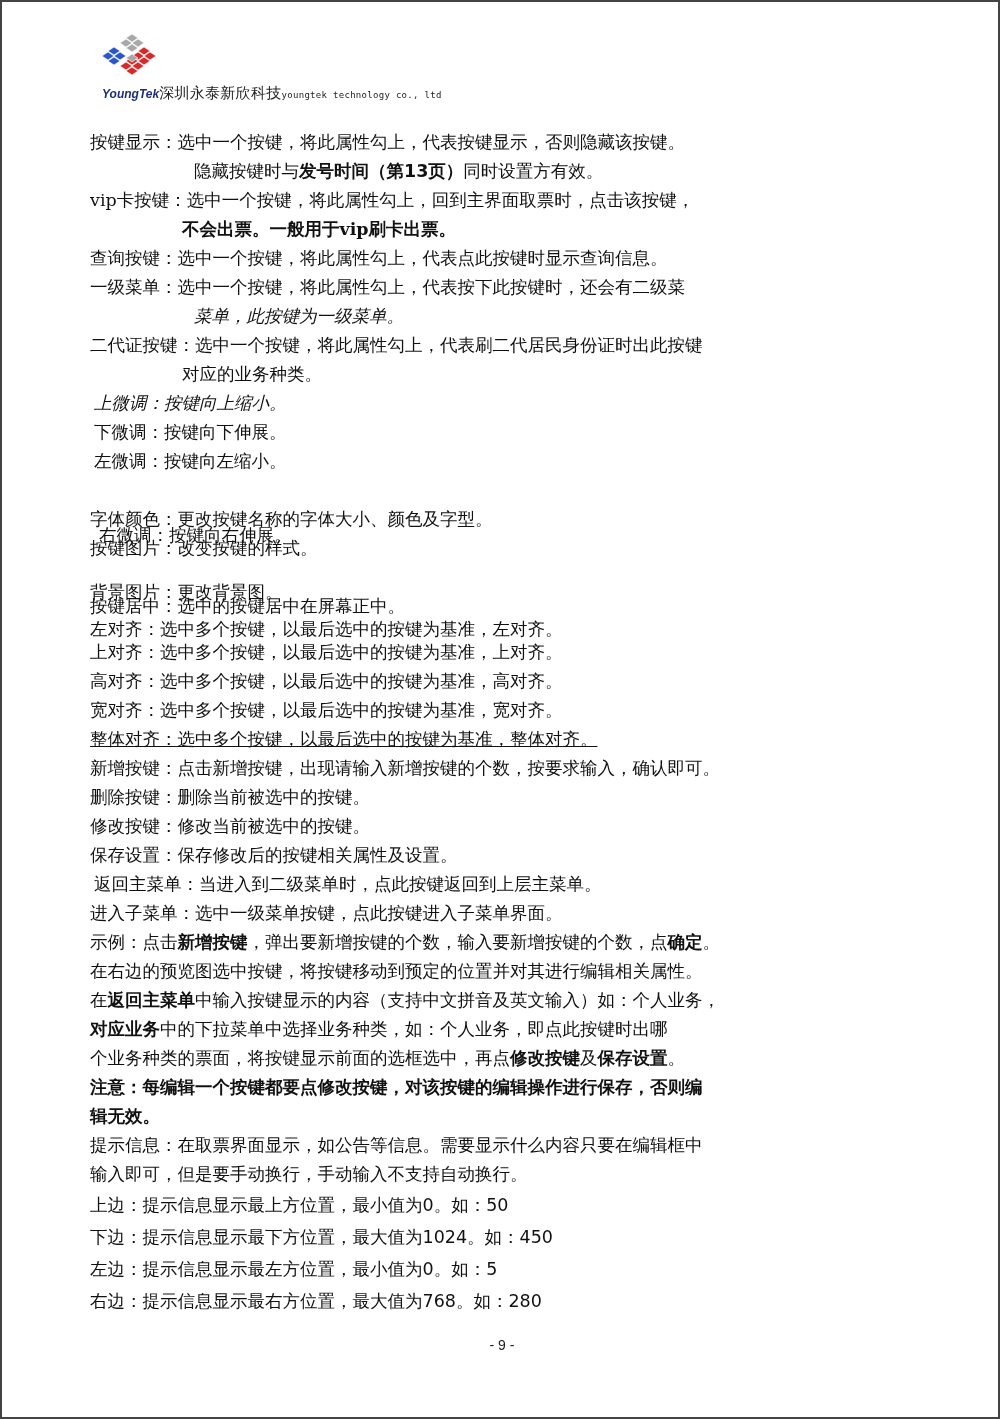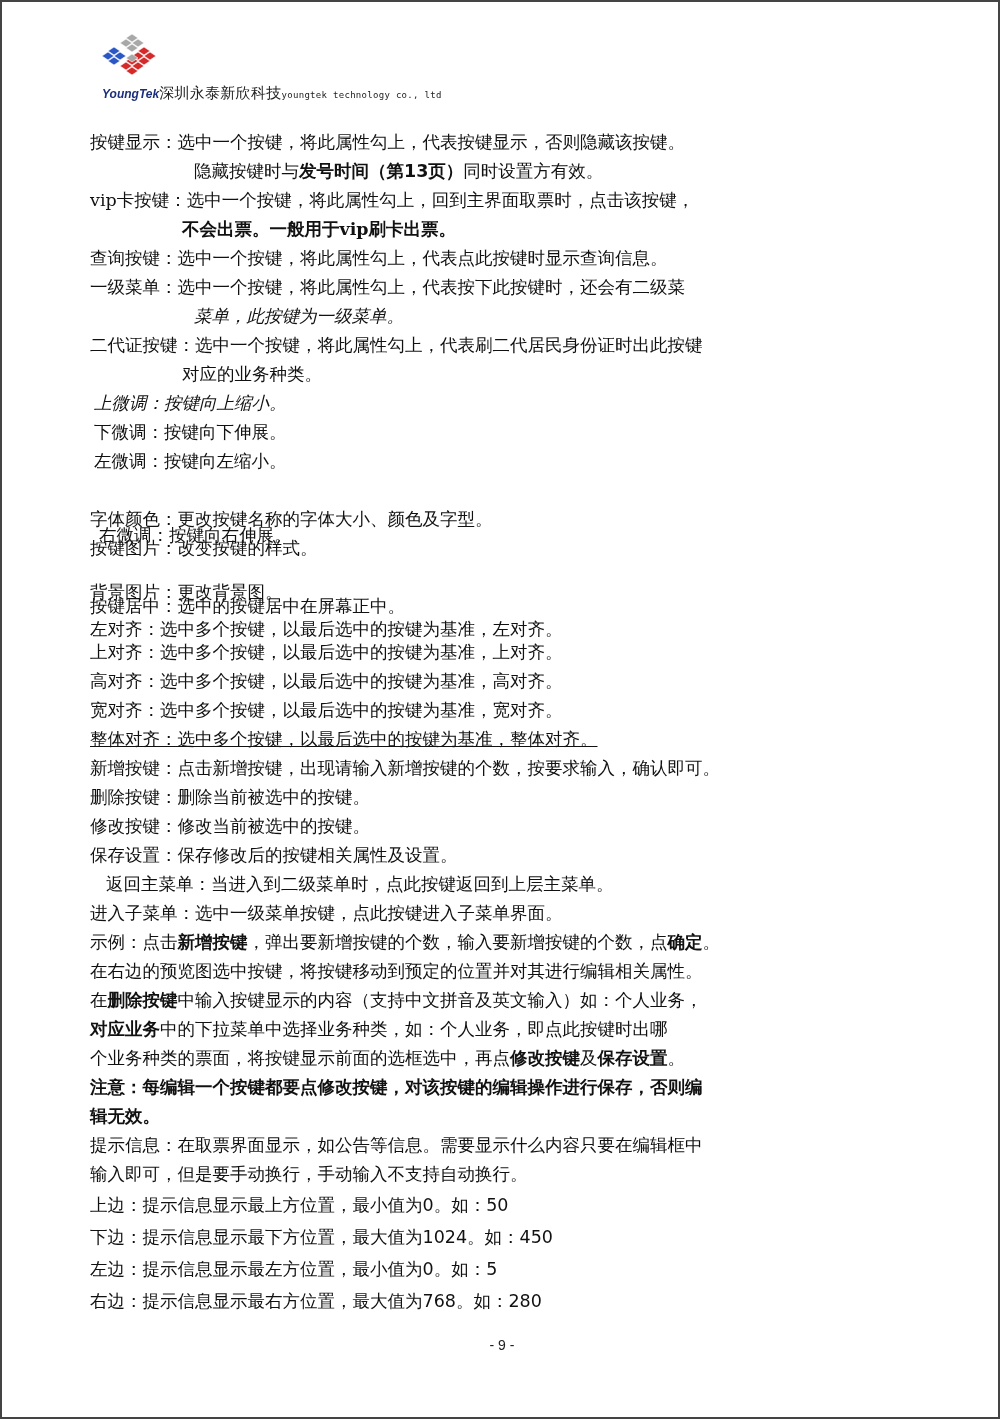--- a/index.html
+++ b/index.html
@@ -85,25 +85,25 @@
       <div class="line" style="top: 464px; left: 0px;"><span>按键居中：选中的按键居中在屏幕正中。</span></div>
       <div class="line" style="top: 487px; left: 0px;"><span>左对齐：选中多个按键，以最后选中的按键为基准，左对齐。</span></div>
       <div class="line" style="top: 510px; left: 0px;"><span>上对齐：选中多个按键，以最后选中的按键为基准，上对齐。</span></div>
       <div class="line" style="top: 539px; left: 0px;"><span>高对齐：选中多个按键，以最后选中的按键为基准，高对齐。</span></div>
       <div class="line" style="top: 568px; left: 0px; text-align: center;"><span>宽对齐：选中多个按键，以最后选中的按键为基准，宽对齐。</span></div>
       <div class="line" style="top: 597px; left: 0px; text-decoration: underline;"><span>整体对齐：选中多个按键，以最后选中的按键为基准，整体对齐。</span></div>
       <div class="line" style="top: 626px; left: 0px;"><span>新增按键：点击新增按键，出现请输入新增按键的个数，按要求输入，确认即可。</span></div>
       <div class="line" style="top: 655px; left: 0px;"><span>删除按键：删除当前被选中的按键。</span></div>
       <div class="line" style="top: 684px; left: 0px;"><span>修改按键：修改当前被选中的按键。</span></div>
       <div class="line" style="top: 713px; left: 0px;"><span>保存设置：保存修改后的按键相关属性及设置。</span></div>
-      <div class="line" style="top: 742px; left: 16px; text-align: center;"><span>返回主菜单：当进入到二级菜单时，点此按键返回到上层主菜单。</span></div>
+      <div class="line" style="top: 742px; left: 4px; text-align: center;"><span>返回主菜单：当进入到二级菜单时，点此按键返回到上层主菜单。</span></div>
       <div class="line" style="top: 771px; left: 0px;"><span>进入子菜单：选中一级菜单按键，点此按键进入子菜单界面。</span></div>
       <div class="line" style="top: 800px; left: 0px;"><span>示例：点击</span><span class="b">新增按键</span><span>，弹出要新增按键的个数，输入要新增按键的个数，点</span><span class="b">确定</span><span>。</span></div>
       <div class="line" style="top: 829px; left: 0px;"><span>在右边的预览图选中按键，将按键移动到预定的位置并对其进行编辑相关属性。</span></div>
-      <div class="line" style="top: 858px; left: 0px;"><span>在</span><span class="b">删除按键</span><span>中输入按键显示的内容（支持中文拼音及英文输入）如：个人业务，</span></div>
+      <div class="line" style="top: 858px; left: 0px;"><span>在</span><span class="b">返回主菜单</span><span>中输入按键显示的内容（支持中文拼音及英文输入）如：个人业务，</span></div>
       <div class="line" style="top: 887px; left: 0px;"><span class="b">对应业务</span><span>中的下拉菜单中选择业务种类，如：个人业务，即点此按键时出哪</span></div>
       <div class="line" style="top: 916px; left: 0px;"><span>个业务种类的票面，将按键显示前面的选框选中，再点</span><span class="b">修改按键</span><span>及</span><span class="b">保存设置</span><span>。</span></div>
       <div class="line" style="top: 945px; left: 0px;"><span class="b">注意：每编辑一个按键都要点修改按键，对该按键的编辑操作进行保存，否则编</span></div>
       <div class="line" style="top: 974px; left: 0px;"><span class="b">辑无效。</span></div>
       <div class="line" style="top: 1003px; left: 0px;"><span>提示信息：在取票界面显示，如公告等信息。需要显示什么内容只要在编辑框中</span></div>
       <div class="line" style="top: 1032px; left: 0px;"><span>输入即可，但是要手动换行，手动输入不支持自动换行。</span></div>
       <div class="line" style="top: 1063px; left: 0px;"><span>上边：提示信息显示最上方位置，最小值为</span><span class="sans">0</span><span>。如：</span><span class="sans">50</span></div>
       <div class="line" style="top: 1095px; left: 0px;"><span>下边：提示信息显示最下方位置，最大值为</span><span class="sans">1024</span><span>。如：</span><span class="sans">450</span></div>
       <div class="line" style="top: 1127px; left: 0px;"><span>左边：提示信息显示最左方位置，最小值为</span><span class="sans">0</span><span>。如：</span><span class="sans">5</span></div>
       <div class="line" style="top: 1159px; left: 0px;"><span>右边：提示信息显示最右方位置，最大值为</span><span class="sans">768</span><span>。如：</span><span class="sans">280</span></div>

